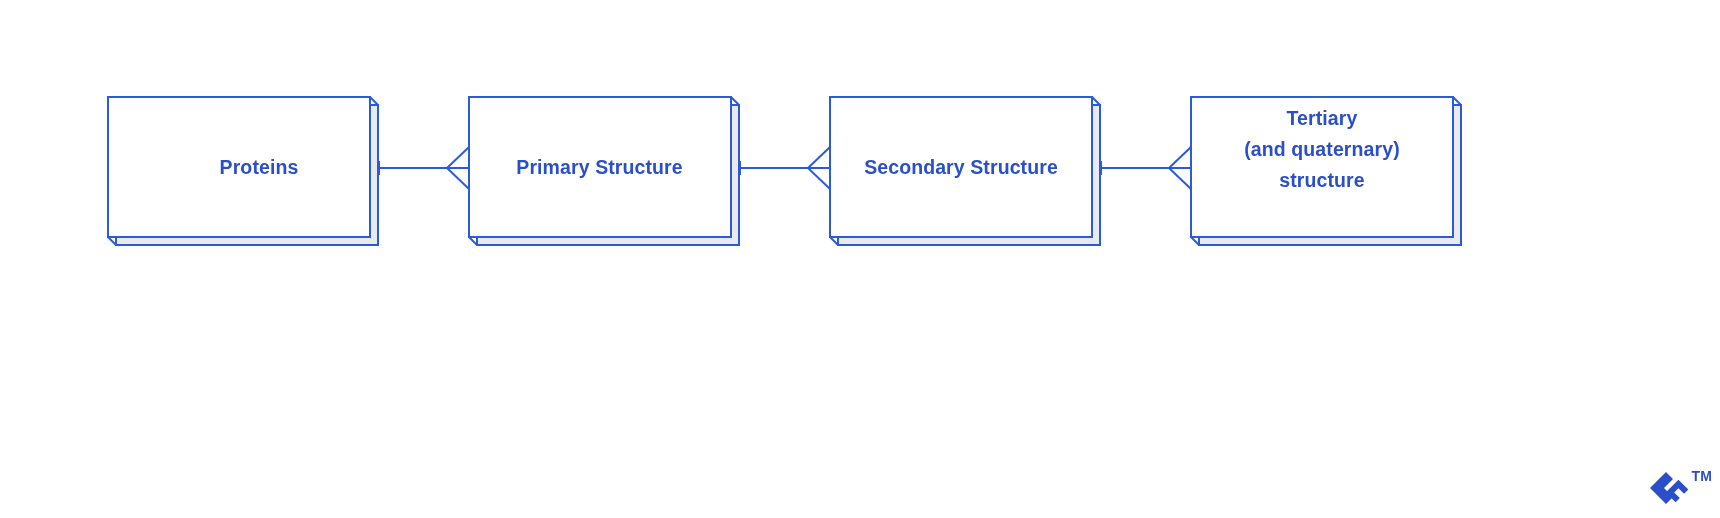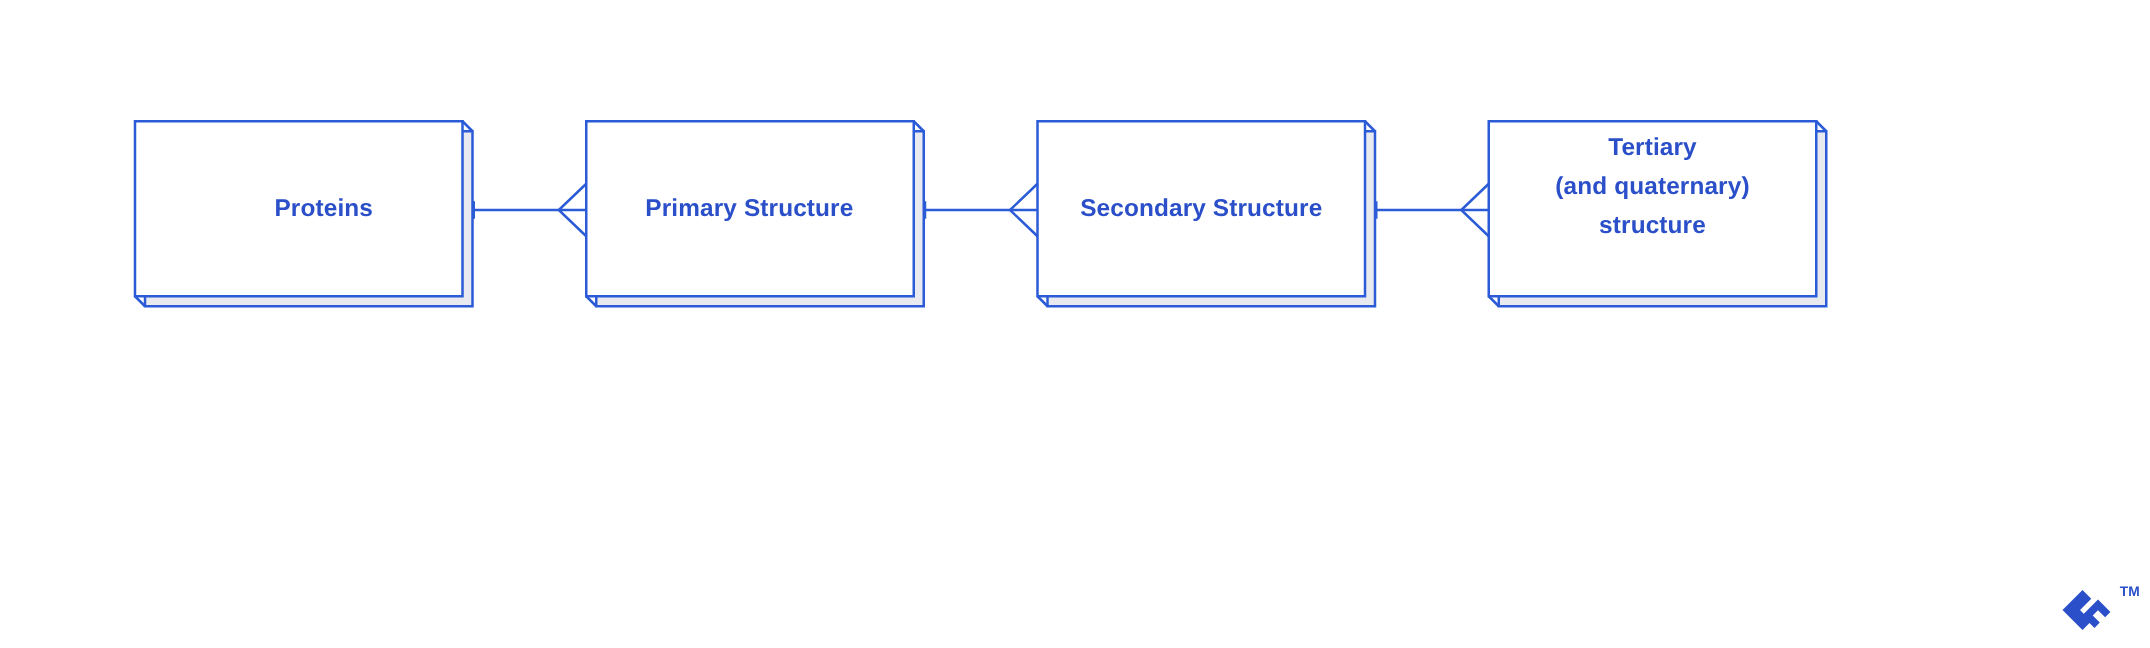--- a/index.html
+++ b/index.html
@@ -62,21 +62,21 @@
     position: absolute;
     left: 4px;
     bottom: 2px;
   }
   .logo-tm {
     position: absolute;
     right: 2px;
     top: 10px;
     color: #2a4fc9;
     font-family: "Liberation Sans", sans-serif;
-    font-size: 11px;
+    font-size: 14px;
     font-weight: bold;
     letter-spacing: 0.2px;
   }
 </style>
 </head>
 <body>
 
 <div id="canvas">
 
   <svg class="diagram-svg" viewBox="0 0 1720 518">

